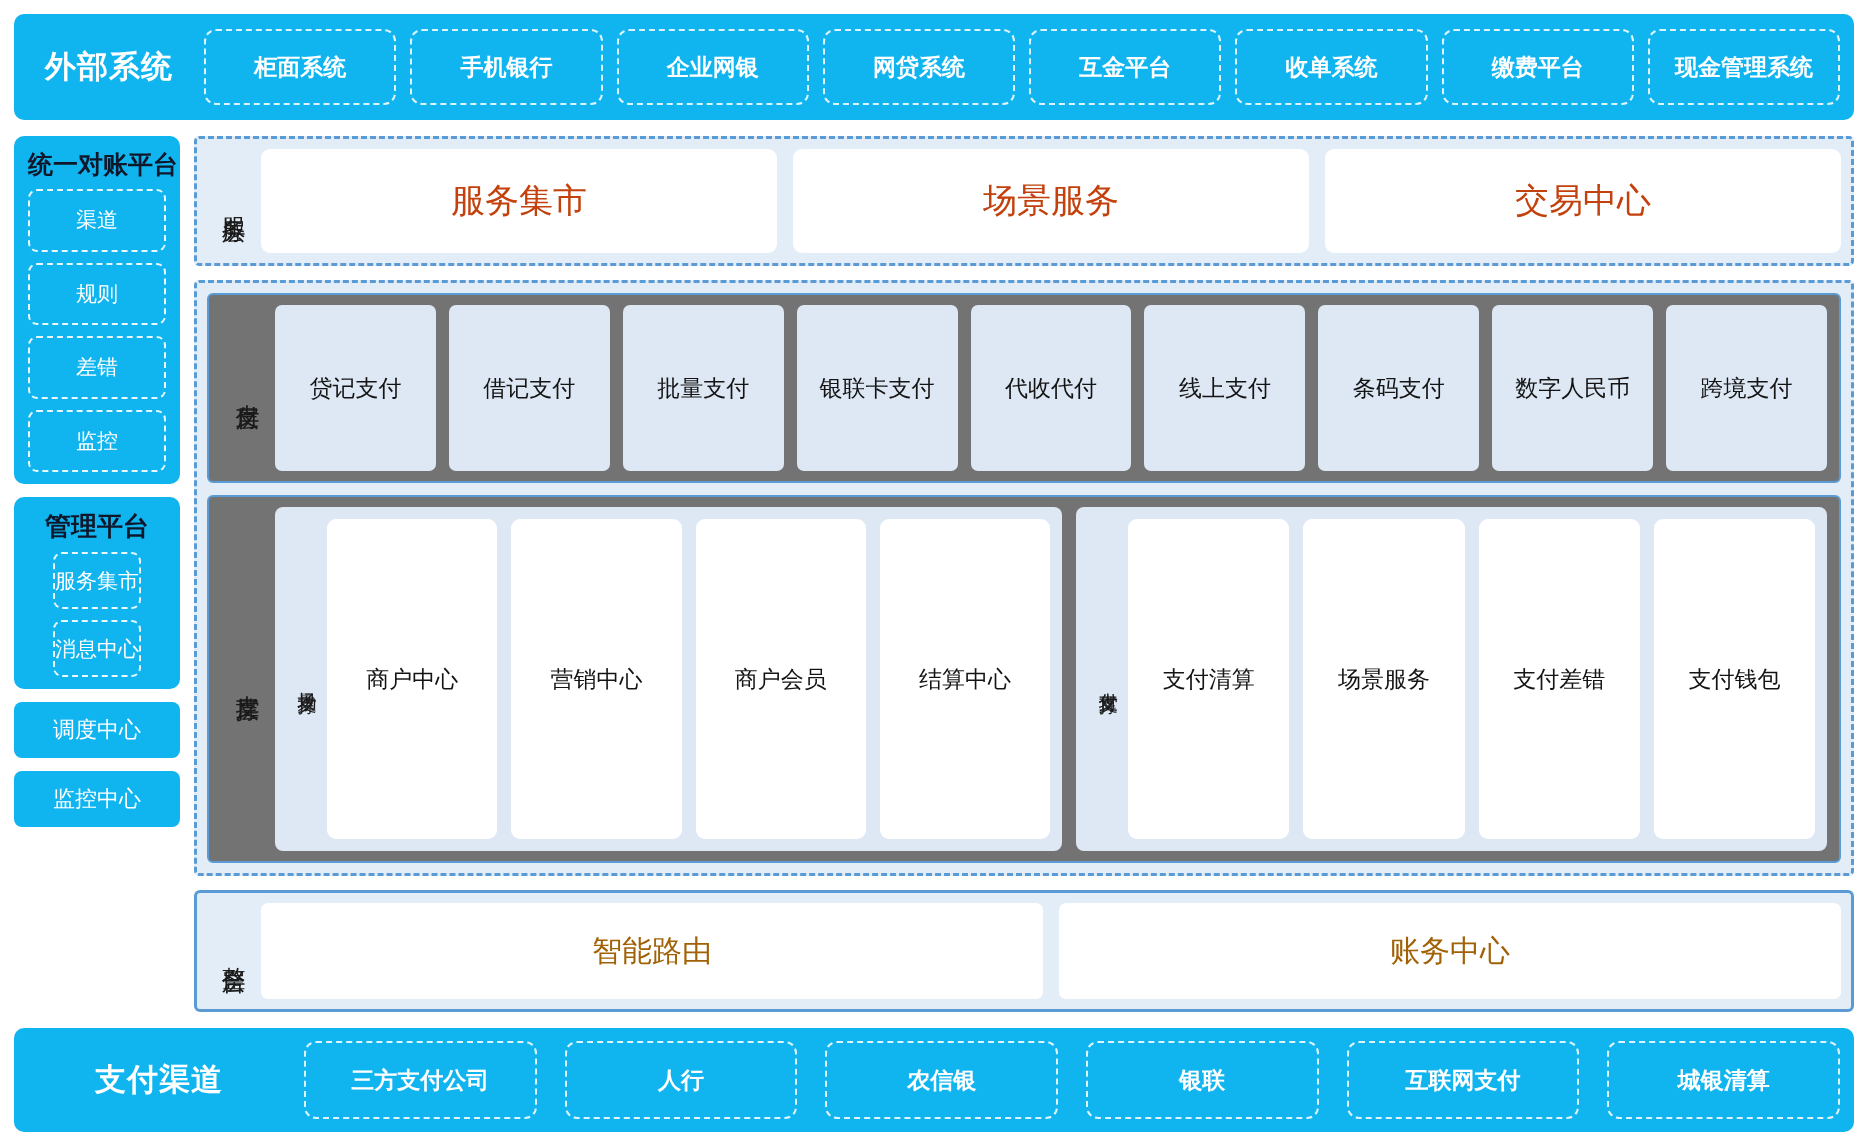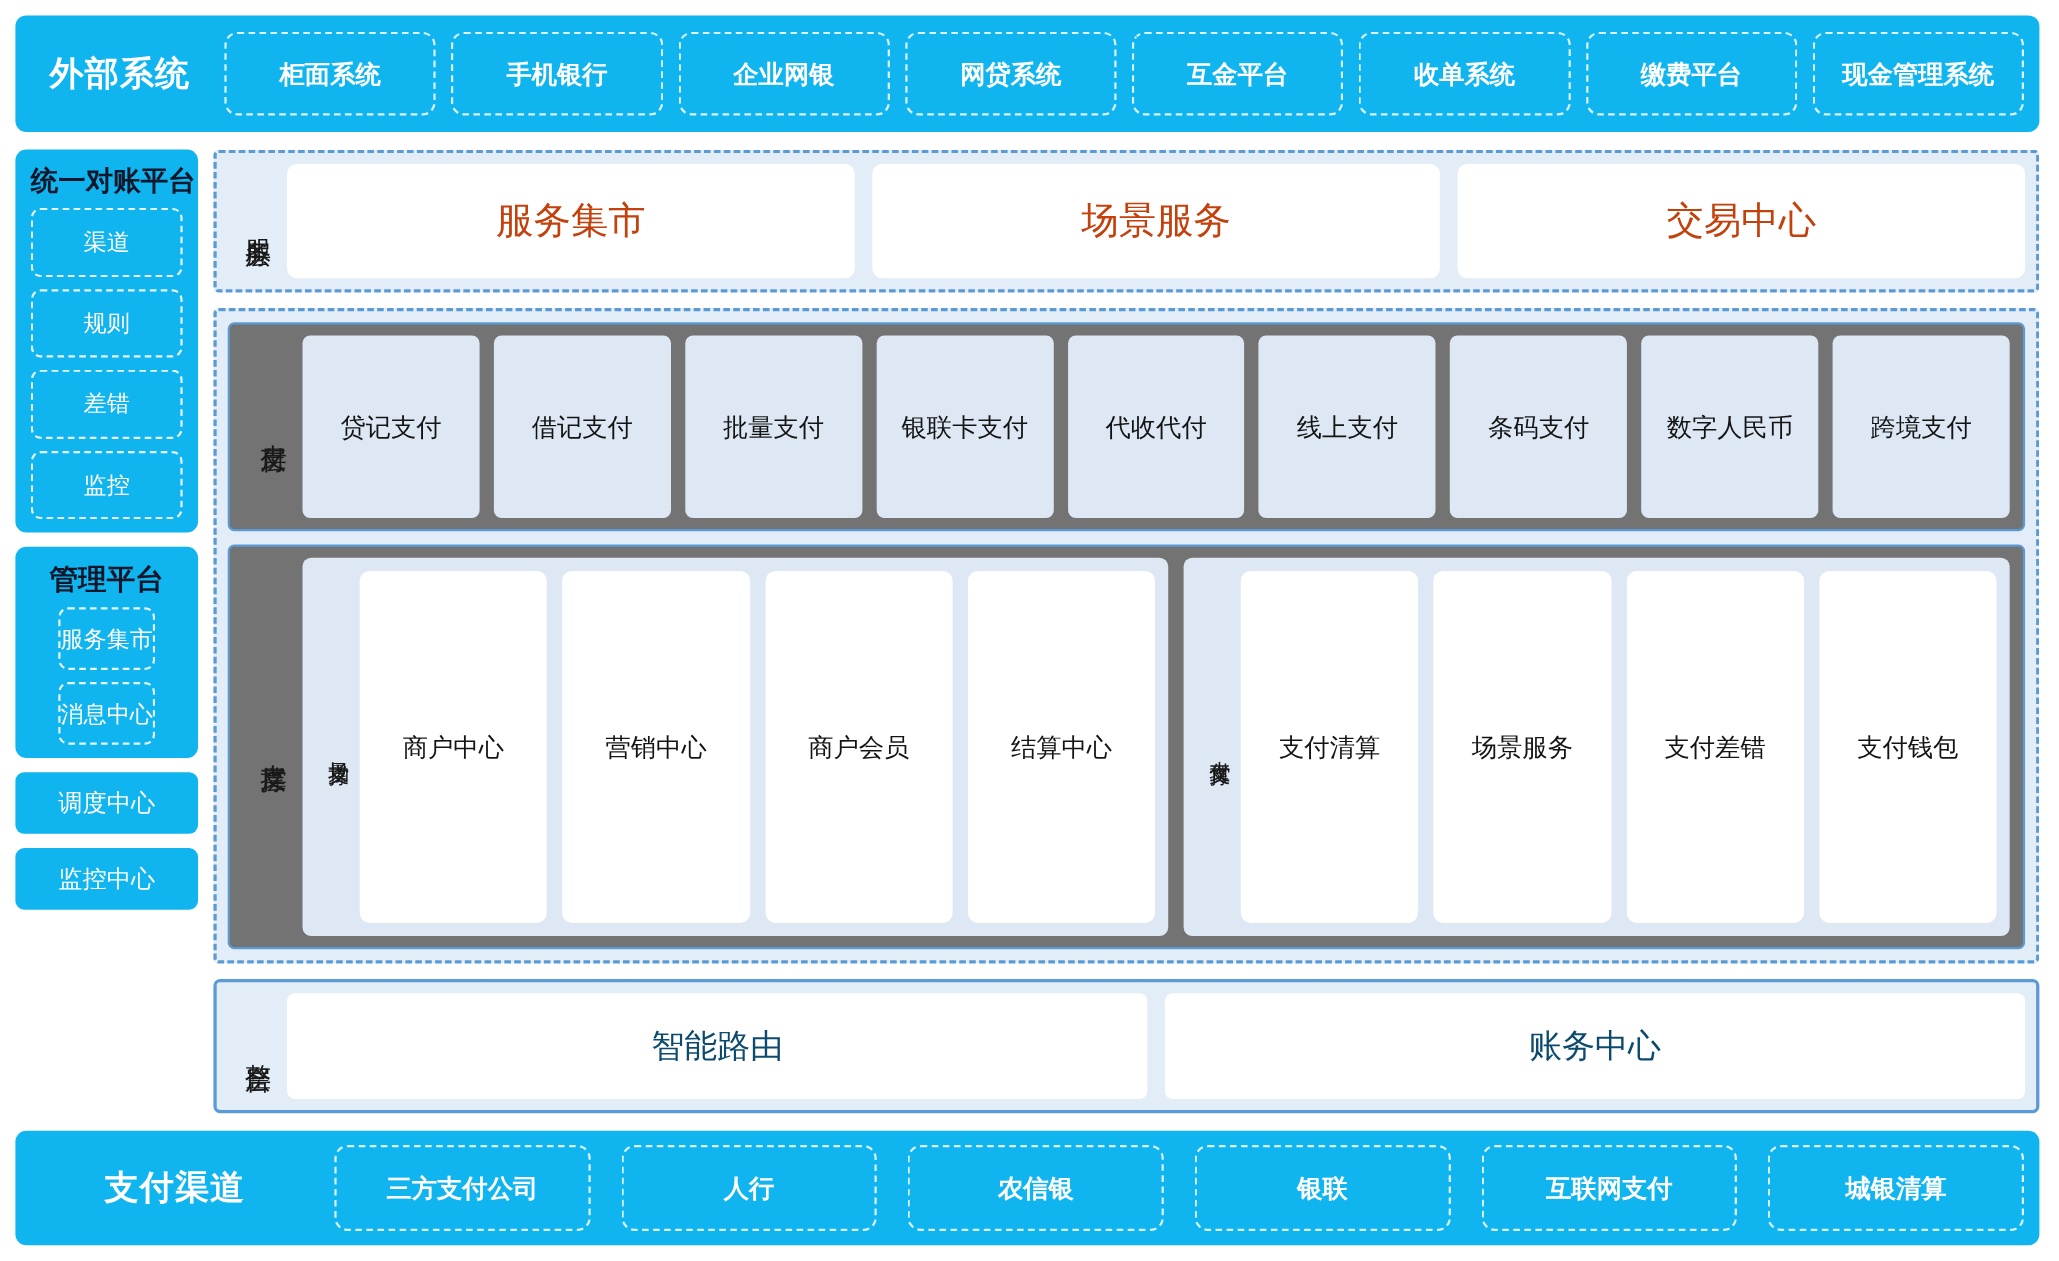--- a/index.html
+++ b/index.html
@@ -266,21 +266,21 @@
   }
 
   .integration-cards { display: flex; flex: 1 1 auto; gap: 16px; }
   .integration-card {
     background: #ffffff;
     border-radius: 7px;
     display: flex;
     align-items: center;
     justify-content: center;
     font-size: 30px;
-    color: #0c4a6e;
+    color: #a16207;
     flex: 1 1 0;
     white-space: nowrap;
   }
 
   
   #channel-row {
     height: 104px;
     margin-top: 16px;
     padding: 0 14px 0 0;
   }

